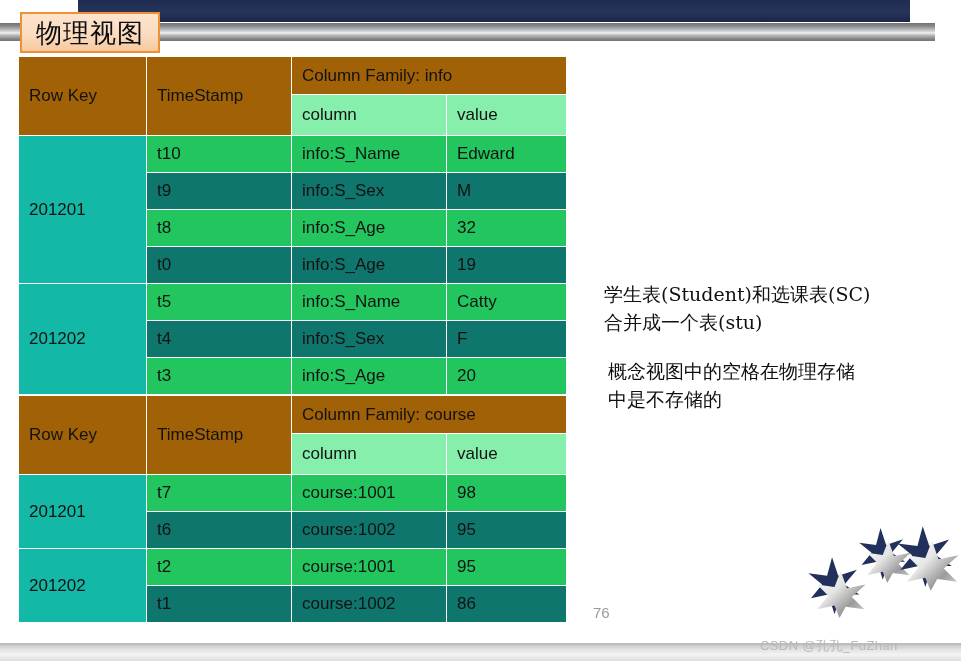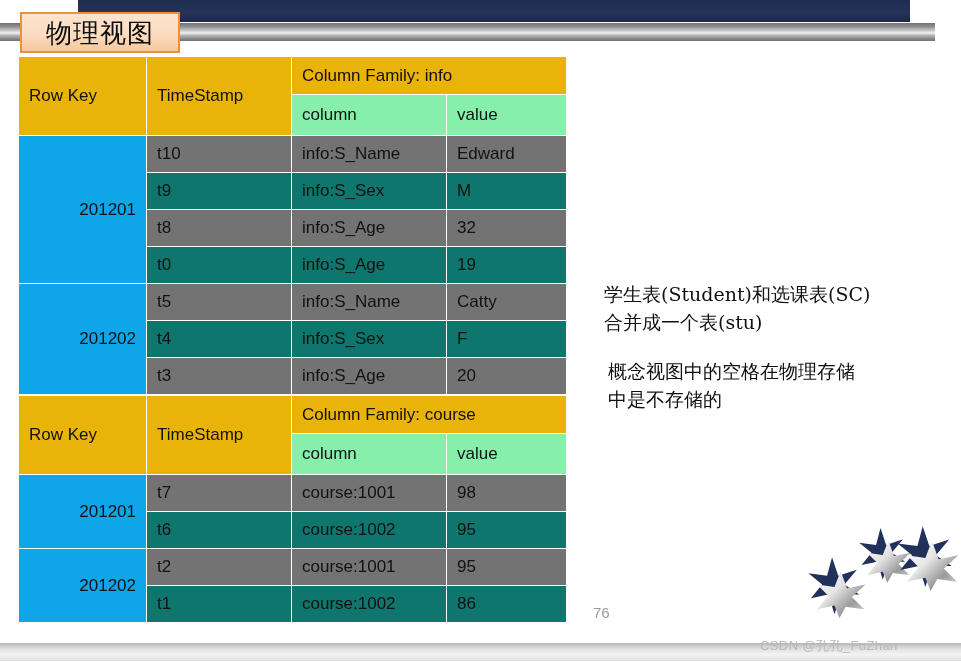--- a/index.html
+++ b/index.html
@@ -41,21 +41,21 @@
     left: 0; right: 0; bottom: 0;
     height: 1px;
     background: #ffffff;
   }
 
   
   .title-chip {
     position: absolute;
     left: 20px;
     top: 12px;
-    width: 160px;
+    width: 140px;
     height: 41px;
     box-sizing: border-box;
     border: 2px solid #ef8f36;
     background: linear-gradient(180deg, #fde4cd 0%, #fbdcc0 55%, #f6c99f 100%);
     display: flex;
     align-items: center;
     justify-content: center;
   }
   .title-chip span {
     font-family: "DejaVu Serif", "Liberation Serif", serif;
@@ -85,21 +85,21 @@
     border: 1px solid #ffffff;
     padding: 0 10px;
     font-size: 17px;
     color: #121212;
     font-weight: normal;
     text-align: left;
     vertical-align: middle;
   }
 
   .hdr-main {
-    background: #eab308;
+    background: #a16207;
     color: #ffffff;
     font-weight: bold;
     font-size: 18.5px;
     text-align: center;
     height: 36px;
     line-height: 1.15;
   }
   .hdr-tall { height: 78px; }
 
   .hdr-sub {
@@ -111,24 +111,24 @@
   }
 
   .rowkey-cell {
     background: #fdece4;
     text-align: center;
     font-size: 17px;
     vertical-align: top;
     padding-top: 9px;
   }
 
-  tr.odd  td { background: #737373; }
+  tr.odd  td { background: #22c55e; }
   tr.even td { background: #0f766e; }
   tr.odd  td.rowkey-cell,
-  tr.even td.rowkey-cell { background: #0ea5e9; text-align: right; }
+  tr.even td.rowkey-cell { background: #14b8a6; }
 
   .tbl tbody td { height: 36px; }
 
   
   .note {
     position: absolute;
     font-family: "DejaVu Serif", "Liberation Serif", serif;
     font-size: 19px;
     color: #101010;
     line-height: 1.45;

